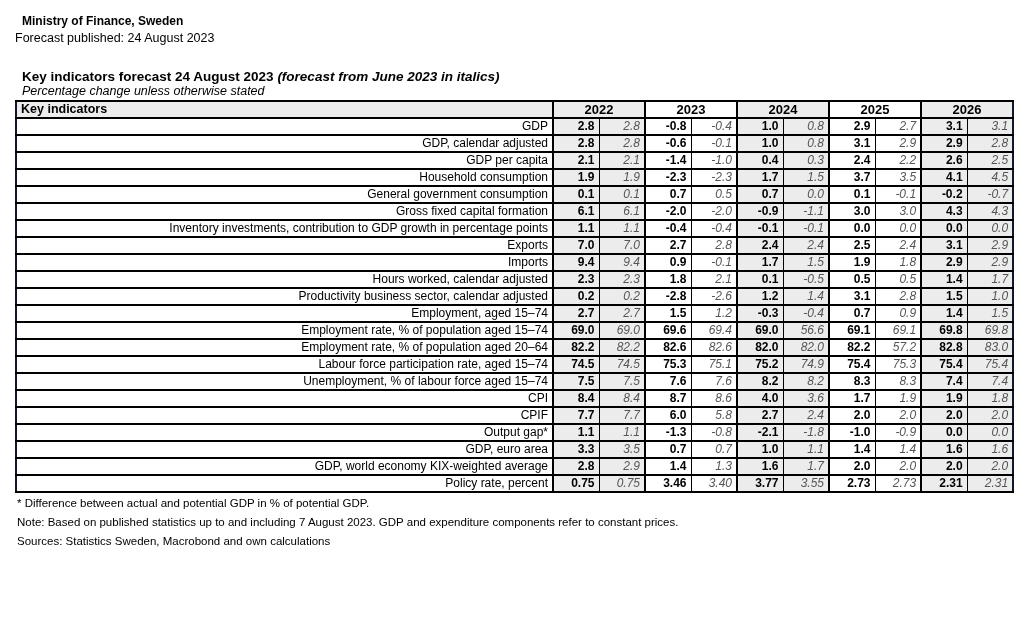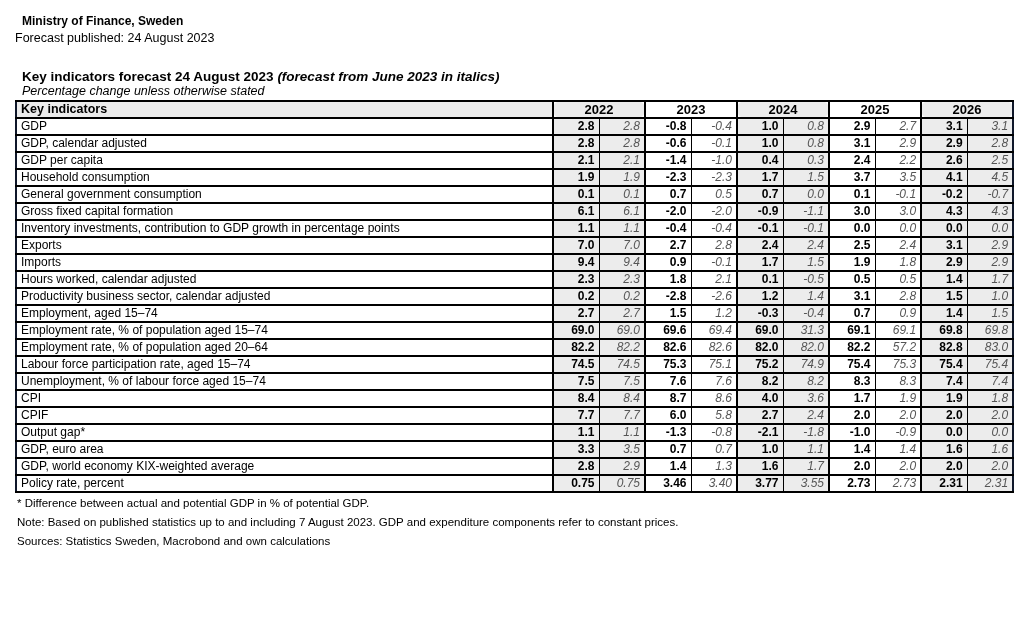--- a/index.html
+++ b/index.html
@@ -50,23 +50,22 @@
   }
   th.label-head {
     text-align: left;
     font-weight: bold;
     font-size: 12.5px;
   }
   th.year-header {
     text-align: center;
     font-weight: bold;
     font-size: 13px;
-    border-radius: 8px;
-  }
-  td.label-col { text-align: left; background: #fff; }
+  }
+  td.label-col { text-align: right; background: #fff; }
   td.val { text-align: right; }
   td.aug { font-weight: bold; color: #000; font-style: normal; }
   td.june { font-style: italic; color: #555; }
   .shaded { background: #ececec; }
   .year-group-start { border-left-width: 2px; }
 
   .footnotes { margin: 4px 0 0 2px; }
   .footnotes p {
     margin: 0 0 6px 0;
     font-size: 11.5px;
@@ -261,21 +260,21 @@
           <td class="val aug year-group-start shaded">1.4</td>
           <td class="val june shaded">1.5</td>
         </tr>
         <tr>
           <td class="label-col">Employment rate, % of population aged 15–74</td>
           <td class="val aug year-group-start shaded">69.0</td>
           <td class="val june shaded">69.0</td>
           <td class="val aug year-group-start">69.6</td>
           <td class="val june">69.4</td>
           <td class="val aug year-group-start shaded">69.0</td>
-          <td class="val june shaded">31.3</td>
+          <td class="val june shaded">56.6</td>
           <td class="val aug year-group-start">69.1</td>
           <td class="val june">69.1</td>
           <td class="val aug year-group-start shaded">69.8</td>
           <td class="val june shaded">69.8</td>
         </tr>
         <tr>
           <td class="label-col">Employment rate, % of population aged 20–64</td>
           <td class="val aug year-group-start shaded">82.2</td>
           <td class="val june shaded">82.2</td>
           <td class="val aug year-group-start">82.6</td>

